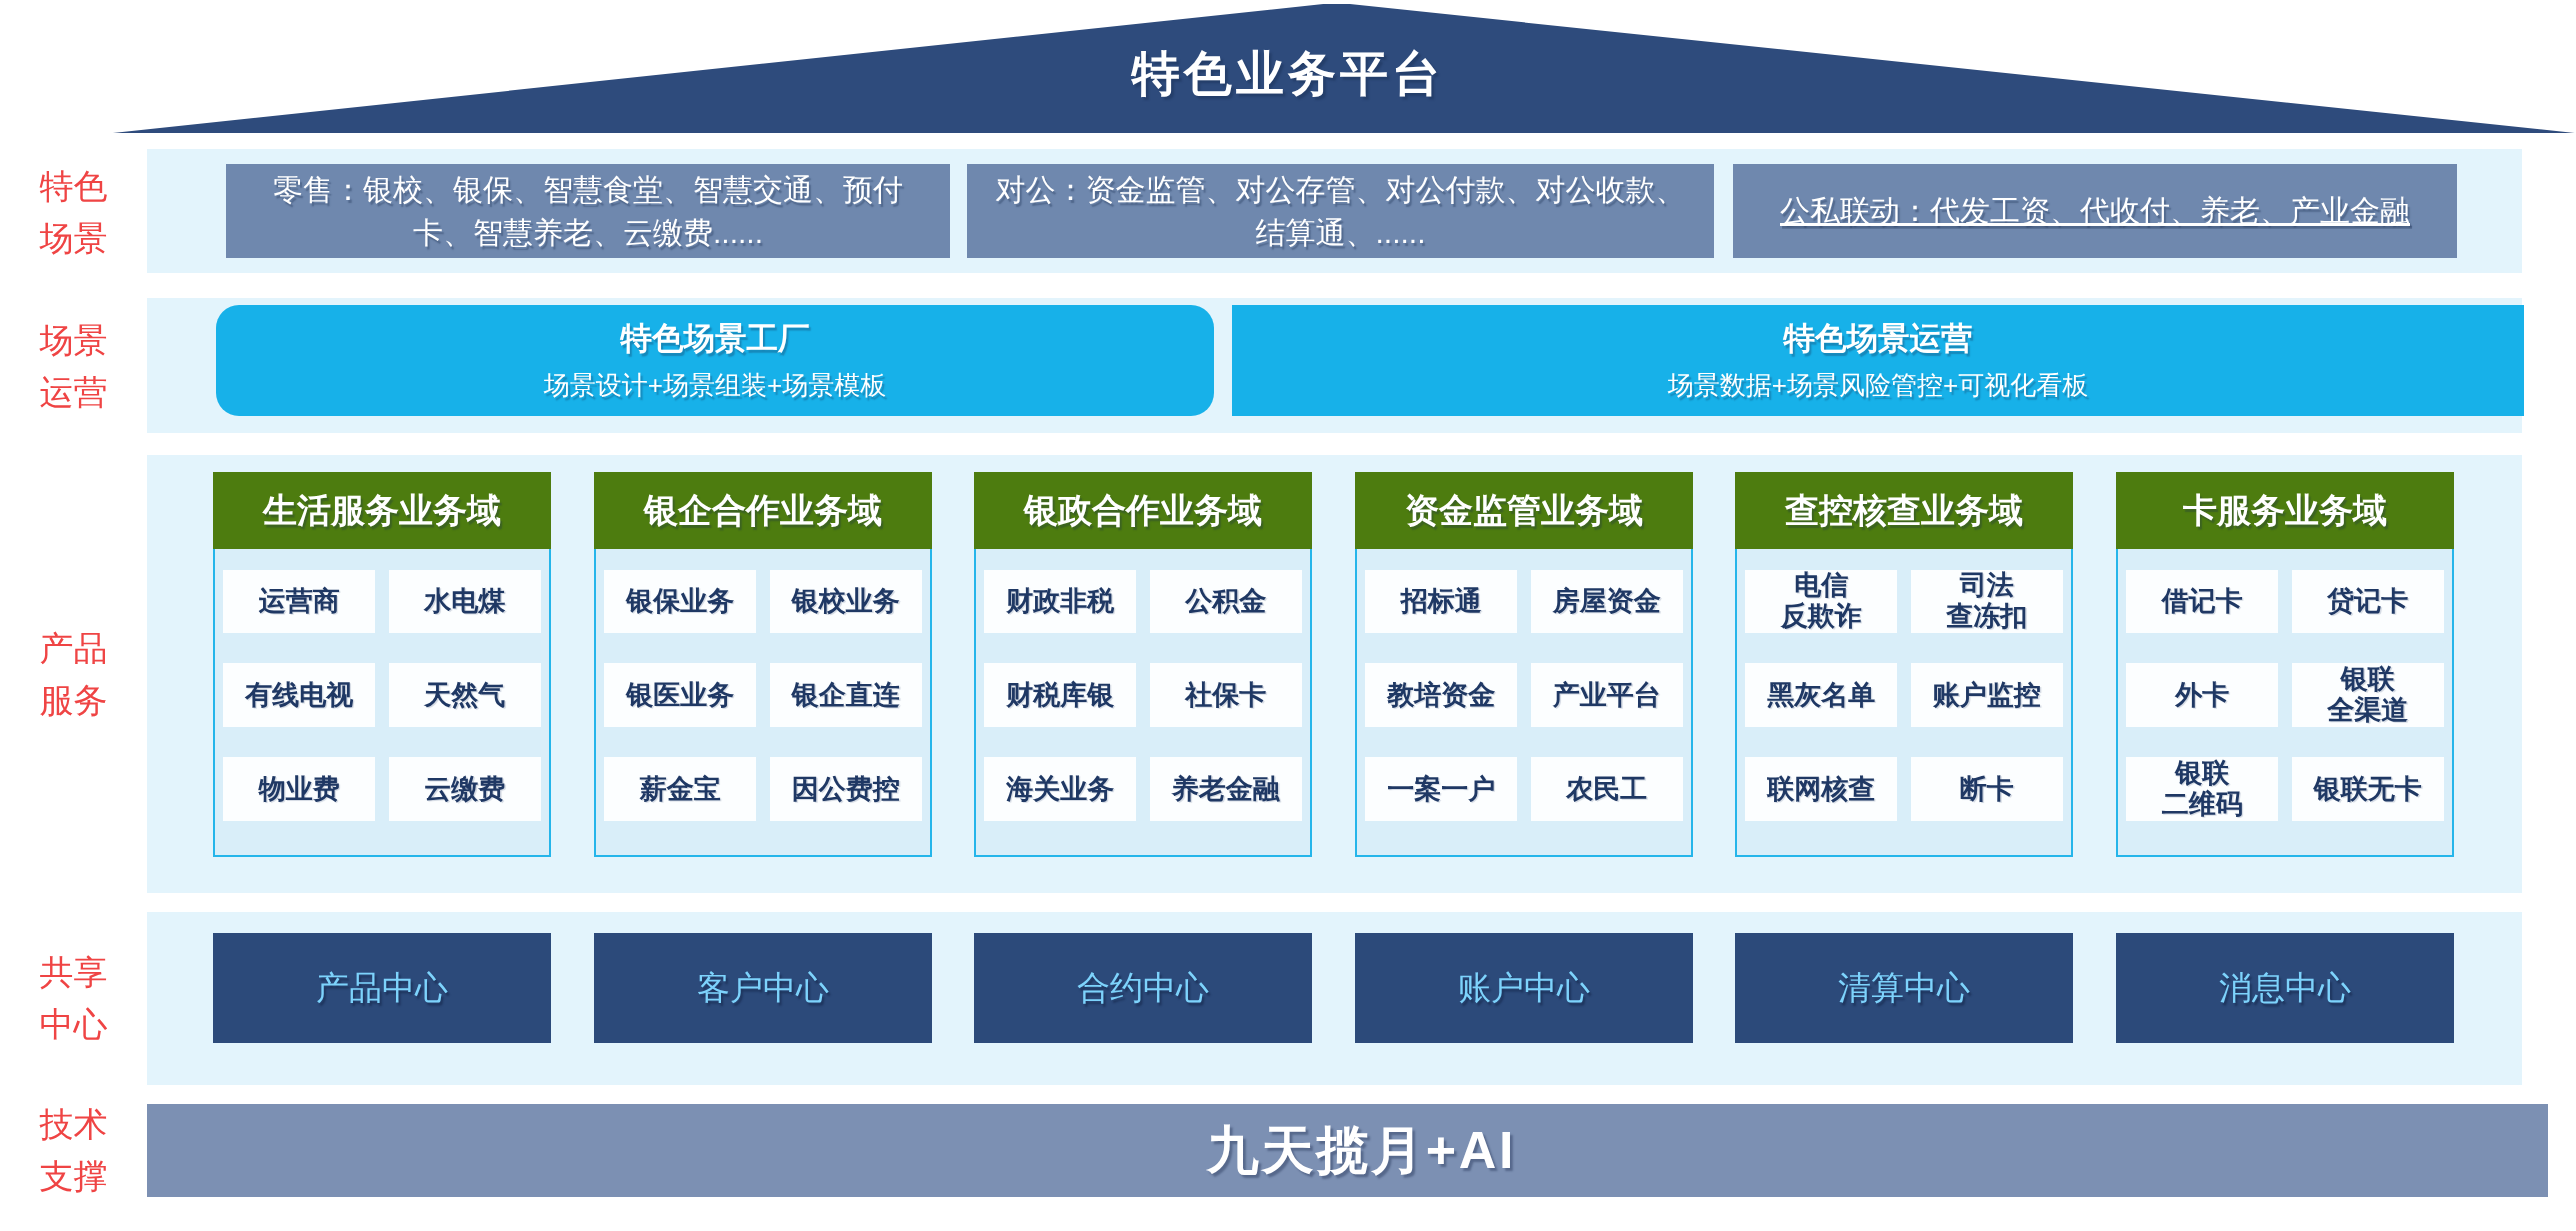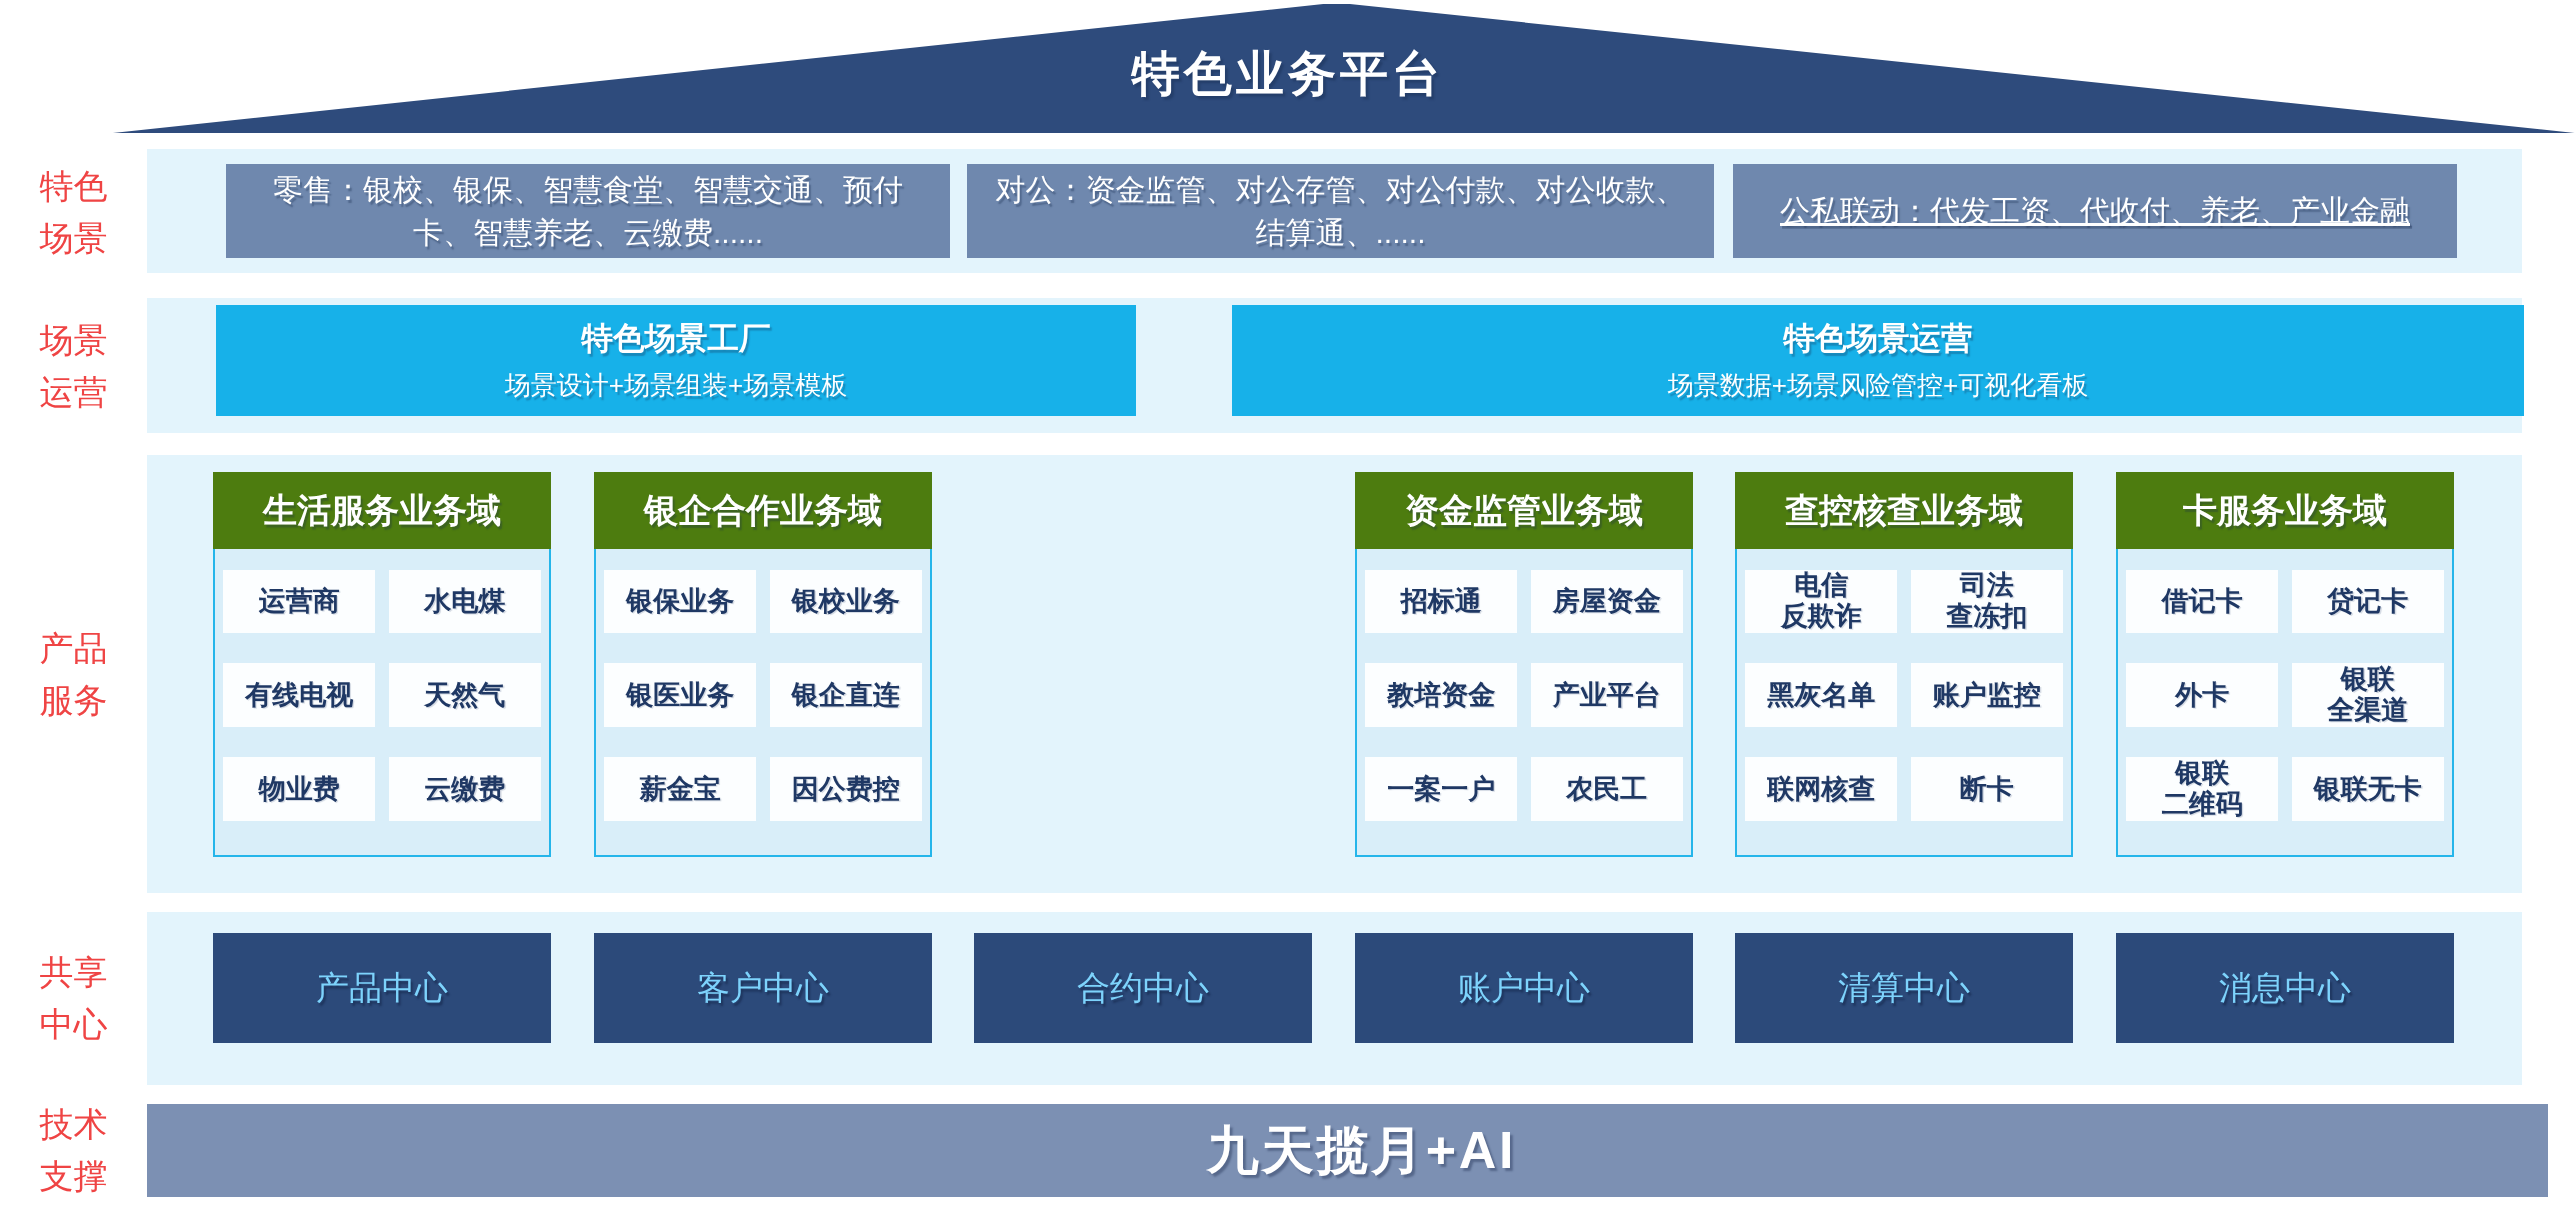--- a/index.html
+++ b/index.html
@@ -35,21 +35,21 @@
   .scene-box.s1{left:226px;width:724px;}
   .scene-box.s2{left:967px;width:747px;}
   .scene-box.s3{left:1733px;width:724px;text-decoration:underline;}
   
   .op-box{
     position:absolute;top:305px;height:111px;background:#17B1E9;color:#ffffff;
     display:flex;flex-direction:column;justify-content:space-evenly;align-items:center;
     text-align:center;padding:4.1px 0;box-sizing:border-box;
     text-shadow:2.1px 2.7px 1.4px rgba(21,39,75,.3);
   }
-  .op-box.o1{left:216px;width:920px;}
+  .op-box.o1{left:216px;width:998px;border-radius:23px;}
   .op-box.o2{left:1232px;width:1292px;}
   .op-title{font-size:31.5px;font-weight:bold;}
   .op-sub{font-size:26px;}
   
   .pcol{position:absolute;top:472px;width:338px;}
   .pcol-header{
     height:77px;background:#4d7c0f;color:#ffffff;font-size:34px;font-weight:bold;
     display:flex;align-items:center;justify-content:center;
     text-shadow:2.1px 2.7px 1.4px rgba(21,39,75,.3);
   }
@@ -135,20 +135,31 @@
     <div class="pcol-body">
       <div class="pcell">银保业务</div>
       <div class="pcell">银校业务</div>
       <div class="pcell">银医业务</div>
       <div class="pcell">银企直连</div>
       <div class="pcell">薪金宝</div>
       <div class="pcell">因公费控</div>
     </div>
   </div>
 
+  <div class="pcol cx3">
+    <div class="pcol-header">银政合作业务域</div>
+    <div class="pcol-body">
+      <div class="pcell">财政非税</div>
+      <div class="pcell">公积金</div>
+      <div class="pcell">财税库银</div>
+      <div class="pcell">社保卡</div>
+      <div class="pcell">海关业务</div>
+      <div class="pcell">养老金融</div>
+    </div>
+  </div>
 
   <div class="pcol cx4">
     <div class="pcol-header">资金监管业务域</div>
     <div class="pcol-body">
       <div class="pcell">招标通</div>
       <div class="pcell">房屋资金</div>
       <div class="pcell">教培资金</div>
       <div class="pcell">产业平台</div>
       <div class="pcell">一案一户</div>
       <div class="pcell">农民工</div>

